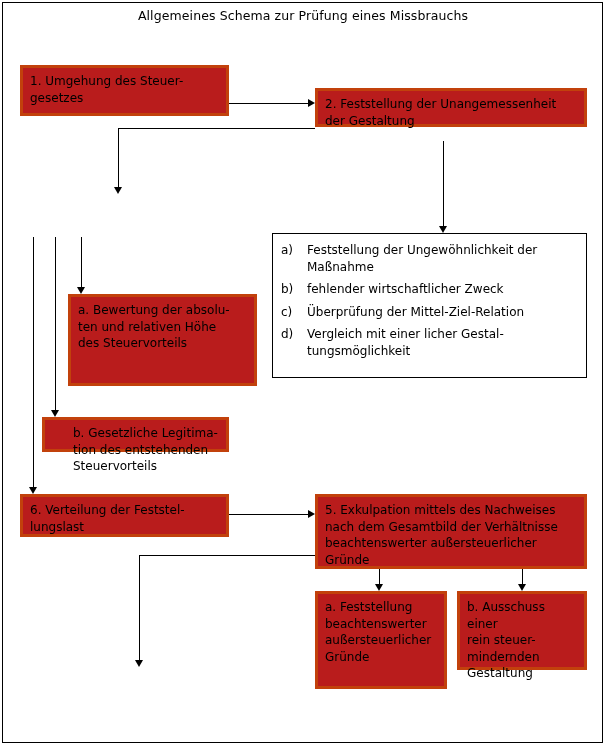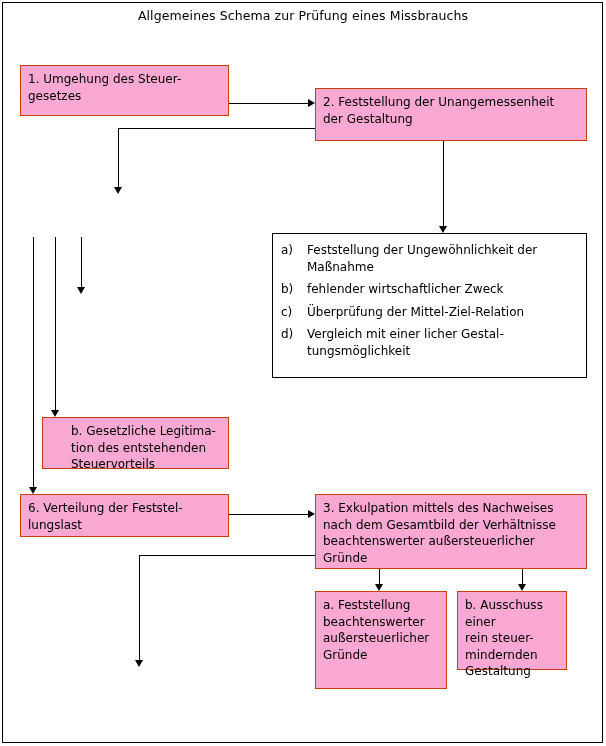--- a/index.html
+++ b/index.html
@@ -34,22 +34,22 @@
     font-size: 12.5px;
     line-height: 17px;
     color: #000000;
     letter-spacing: 0.1px;
   }
   #title .tline { display: block; }
 
   .node {
     position: absolute;
     box-sizing: border-box;
-    border: 1px solid #c2410c;
-    background: #f9a8d4;
+    border: 3px solid #c2410c;
+    background: #b91c1c;
     color: #000000;
     font-size: 12px;
     line-height: 16.5px;
     padding: 5px 6px 4px 7px;
     white-space: pre-line;
     z-index: 3;
   }
   .listbox {
     position: absolute;
     box-sizing: border-box;
@@ -140,21 +140,21 @@
   <div class="vline" style="left:522px; top:569px; height:15px;"></div>
   <div class="arrow-down" style="left:518px; top:584px;"></div>
 
   <div class="hline" style="left:139px; top:555px; width:176px;"></div>
   <div class="vline" style="left:139px; top:555px; height:105px;"></div>
   <div class="arrow-down" style="left:135px; top:660px;"></div>
 
   <div class="node" style="left:20px; top:65px; width:209px; height:51px;">1. Umgehung des Steuer-
 gesetzes</div>
 
-  <div class="node" style="left:315px; top:88px; width:272px; height:53px;">2. Feststellung der Unangemessenheit
+  <div class="node" style="left:315px; top:88px; width:272px; height:39px;">2. Feststellung der Unangemessenheit
 der Gestaltung</div>
 
 
   <div class="listbox" style="left:272px; top:233px; width:315px; height:145px;">
     <div class="listrow">
       <span class="listmark">a)</span>
       <span class="listtext">Feststellung der Ungewöhnlichkeit der
 Maßnahme</span>
     </div>
     <div class="listrow">
@@ -165,37 +165,40 @@
       <span class="listmark">c)</span>
       <span class="listtext">Überprüfung der Mittel-Ziel-Relation</span>
     </div>
     <div class="listrow">
       <span class="listmark">d)</span>
       <span class="listtext">Vergleich mit einer licher Gestal-
 tungsmöglichkeit</span>
     </div>
   </div>
 
-
-  <div class="node" style="left:42px; top:417px; width:187px; height:52px;padding-left:28px;">b. Gesetzliche Legitima-
+  <div class="node" style="left:68px; top:294px; width:189px; height:92px;">a. Bewertung der absolu-
+ten und relativen Höhe
+des Steuervorteils</div>
+
+  <div class="node" style="left:42px; top:417px; width:187px; height:35px;padding-left:28px;">b. Gesetzliche Legitima-
 tion des entstehenden
 Steuervorteils</div>
 
   <div class="node" style="left:20px; top:494px; width:209px; height:43px;">6. Verteilung der Feststel-
 lungslast</div>
 
-  <div class="node" style="left:315px; top:494px; width:272px; height:75px;">3. Exkulpation mittels des Nachweises
+  <div class="node" style="left:315px; top:494px; width:272px; height:75px;">5. Exkulpation mittels des Nachweises
 nach dem Gesamtbild der Verhältnisse
 beachtenswerter außersteuerlicher
 Gründe</div>
 
   <div class="node" style="left:315px; top:591px; width:132px; height:98px;">a. Feststellung
 beachtenswerter
 außersteuerlicher
 Gründe</div>
 
-  <div class="node" style="left:457px; top:591px; width:110px; height:79px;">b. Ausschuss einer
+  <div class="node" style="left:457px; top:591px; width:130px; height:79px;">b. Ausschuss einer
 rein steuer-
 mindernden
 Gestaltung</div>
 
 
 </div>
 
 </body></html>

